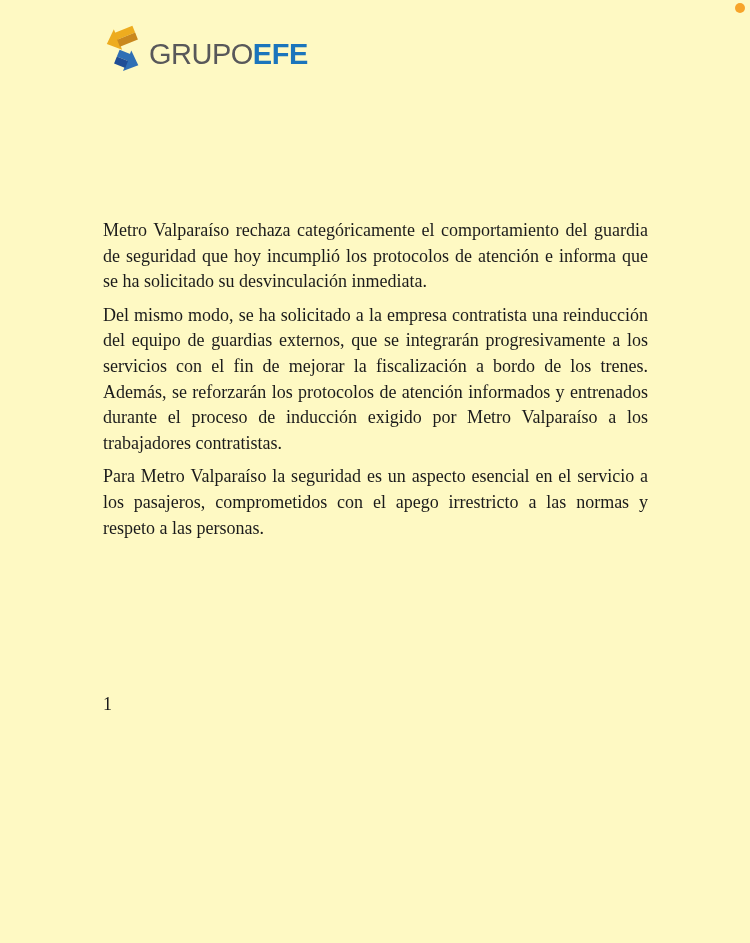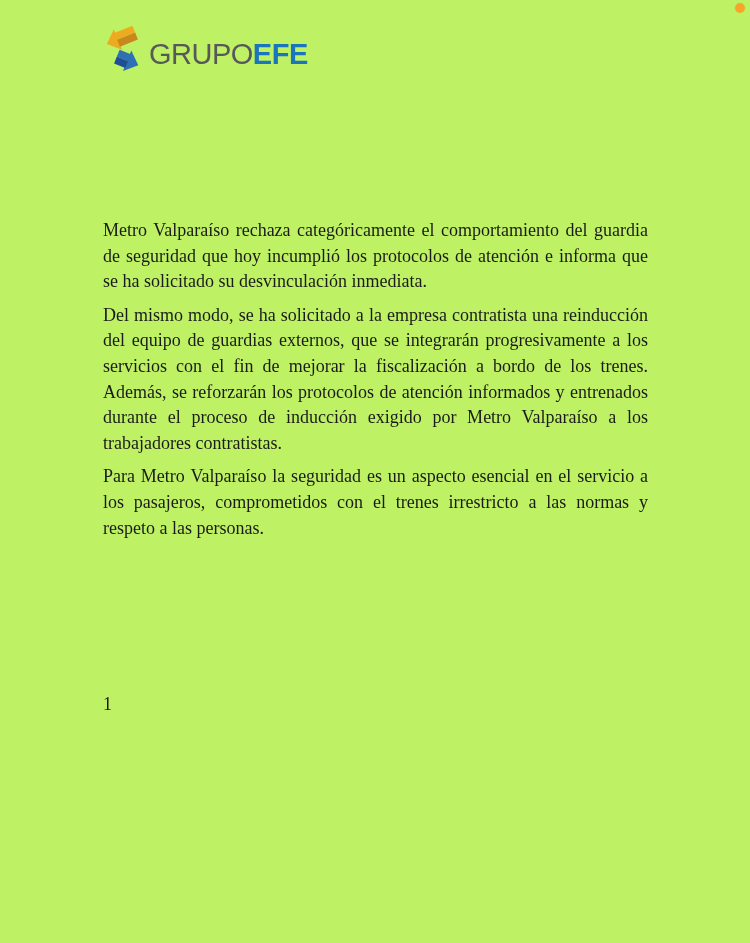--- a/index.html
+++ b/index.html
@@ -4,21 +4,21 @@
 <style>
   html, body {
     margin: 0;
     padding: 0;
     background: #ffffff;
   }
   .page {
     position: relative;
     width: 750px;
     height: 943px;
-    background: #bef264;
+    background: #fef9c3;
     overflow: hidden;
     font-family: "Liberation Serif", serif;
   }
   
   .logo {
     position: absolute;
     left: 105px;
     top: 24px;
     display: flex;
     align-items: center;
@@ -101,18 +101,18 @@
     <div class="logo-word">
       <span class="grupo">GRUPO</span><span class="efe">EFE</span>
     </div>
   </div>
 
   <div class="corner-dot"></div>
 
   <div class="content">
     <p>Metro Valparaíso rechaza categóricamente el comportamiento del guardia de seguridad que hoy incumplió los protocolos de atención e informa que se ha solicitado su desvinculación inmediata.</p>
     <p>Del mismo modo, se ha solicitado a la empresa contratista una reinducción del equipo de guardias externos, que se integrarán progresivamente a los servicios con el fin de mejorar la fiscalización a bordo de los trenes. Además, se reforzarán los protocolos de atención informados y entrenados durante el proceso de inducción exigido por Metro Valparaíso a los trabajadores contratistas.</p>
-    <p>Para Metro Valparaíso la seguridad es un aspecto esencial en el servicio a los pasajeros, comprometidos con el trenes irrestricto a las normas y respeto a las personas.</p>
+    <p>Para Metro Valparaíso la seguridad es un aspecto esencial en el servicio a los pasajeros, comprometidos con el apego irrestricto a las normas y respeto a las personas.</p>
   </div>
 
   <div class="page-number">1</div>
 
 </div>
 
 </body></html>

